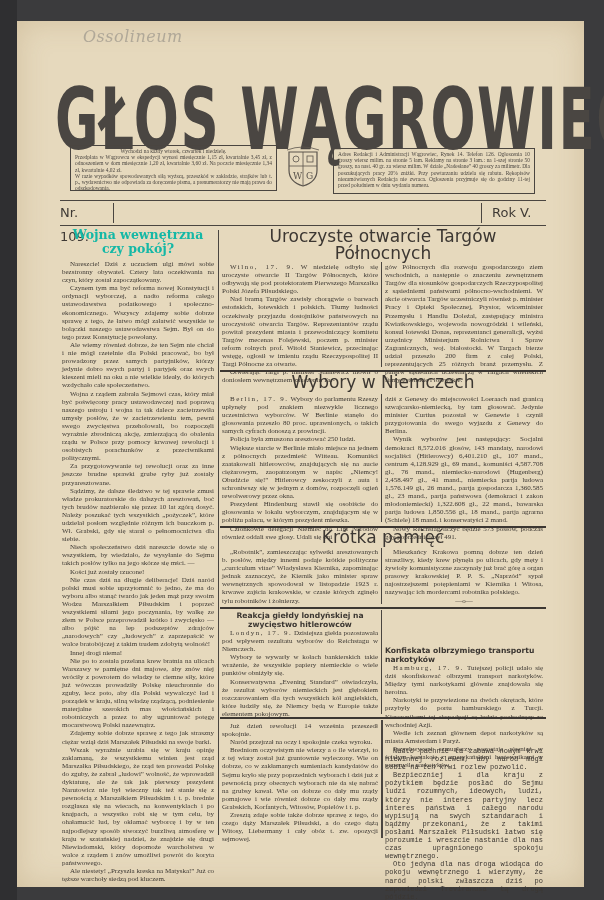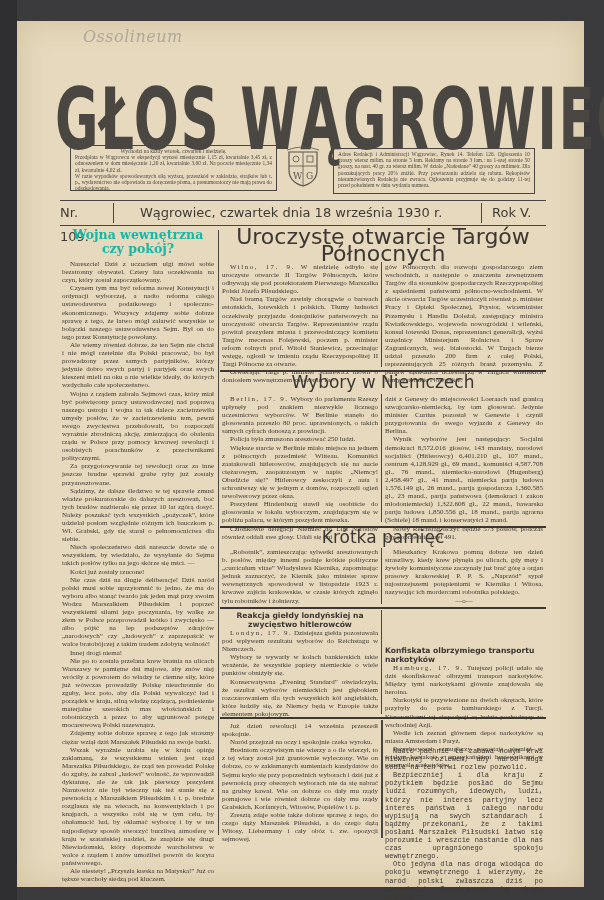--- a/index.html
+++ b/index.html
@@ -67,21 +67,20 @@
   <path d="M2 4 Q18 -2 34 4" fill="none" stroke="#5a544d" stroke-width="0.8"></path>
 </svg>
 
 <div class="box box-right">
   <div>Adres Redakcji i Administracji Wągrowiec, Rynek 14. Telefon 126. Ogłoszenia 10 groszy wiersz milim. na stronie 5 łam. Reklamy na stronie 3 łam.: na 1-szej stronie 50 groszy, na nast. 40 gr. za wiersz milim. W dziale „Nadesłane” 40 groszy za milimetr. Dla poszukujących pracy 20% zniżki. Przy powtarzaniu udziela się rabatu. Rękopisów niezamówionych Redakcja nie zwraca. Ogłoszenia przyjmuje się do godziny 11-tej przed południem w dniu wydania numeru.</div>
 </div>
 
 <div class="infobar">
   <div class="cell nr">Nr. 109.</div>
   <div class="sep1"></div>
-  <div class="cell city">Wągrowiec, czwartek dnia 18 września 1930 r.</div>
   <div class="sep2"></div>
   <div class="cell rok">Rok V.</div>
 </div>
 
 <div class="col small left-col">
   <div class="left-title">
     <div>Wojna wewnętrzna</div>
     <div>czy pokój?</div>
   </div>
   <p>Nareszcie! Dziś z uczuciem ulgi mówi sobie bezstronny obywatel. Cztery lata oczekiwania na czyn, który został zapoczątkowany.</p>
@@ -96,21 +95,21 @@
   <p>Innej drogi niema!</p>
   <p>Nie po to została przelana krew bratnia na ulicach Warszawy w pamiętne dni majowe, aby znów niej wróciły z powrotem do władzy te ciemne siły, które już wówczas prowadziły Polskę nieuchronnie do zguby, lecz poto, aby dla Polski wywalczyć ład i porządek w kraju, silną władzę rządzącą, podniesienie materjalne szerokich mas włościańskich i robotniczych a przez to aby ugruntować potęgę mocarstwową Polski nazewnątrz.</p>
   <p>Zdajemy sobie dobrze sprawę z tego jak straszny ciężar wziął dziś Marszałek Piłsudski na swoje barki.</p>
   <p>Wszak wyraźnie urabia się w kraju opinję zaklamaną, że wszystkiemu winien jest rząd Marszałka Piłsudskiego, że rząd ten prowadzi Polskę do zguby, że zabrał „ludowi” wolność, że wprowadził dyktaturę, ale że tak jak pierwszy prezydent Narutowicz nie był wieczny tak też stanie się z pewnością z Marszałkiem Piłsudskim i t. p. brednie rozgłasza się na wiecach, na konwentyklach i po knajpach, a wszystko robi się w tym celu, by ohałamucić lud, by okłamać wyborcę i by w ten najpodlejszy sposób stworzyć burzliwą atmosferę w kraju w szatańskiej nadziei, że znajdzie się drugi Niewiadomski, który dopomoże warcholstwu w walce z rządem i znów umożliwi powrót do koryta państwowego.</p>
   <p>Ale niestety! „Przyszła kreska na Matyska!” Już co tęższe warchoły siedzą pod kluczem.</p>
 </div>
 
 <div class="vrule" style="left:218px;top:230px;height:605px;"></div>
 
 <div class="col" style="left:222px;top:228px;width:322px;">
-  <div class="sans-head" style="font-size:22px;line-height:17px;">
+  <div class="sans-head" style="font-size:17px;line-height:17px;">
     <div>Uroczyste otwarcie Targów</div>
     <div>Północnych</div>
   </div>
 </div>
 <div class="col small" style="left:222px;top:263px;width:156px;">
   <p><span class="spaced">Wilno, 17. 9.</span> <span>W niedzielę odbyło się uroczyste otwarcie II Targów Północnych, które odbywają się pod protektoratem Pierwszego Marszałka Polski Józefa Piłsudskiego.</span></p>
   <p>Nad bramą Targów zawisły chorągwie o barwach estońskich, łotewskich i polskich. Tłumy ludności oczekiwały przyjazdu dostojników państwowych na uroczystość otwarcia Targów. Reprezentantów rządu powitał prezydent miasta i przewodniczący komitetu Targów mecenas Folejewski, poczem p. minister reform rolnych prof. Witold Staniewicz, przecinając wstęgę, ogłosił w imieniu rządu Rzeczypospolitej II Targi Północne za otwarte.</p>
   <p>Otwierając Targi p. minister Staniewicz mówił o doniosłem wewnętrznem znaczeniu Tar-</p>
 </div>
 <div class="vrule" style="left:381px;top:262px;height:105px;"></div>

